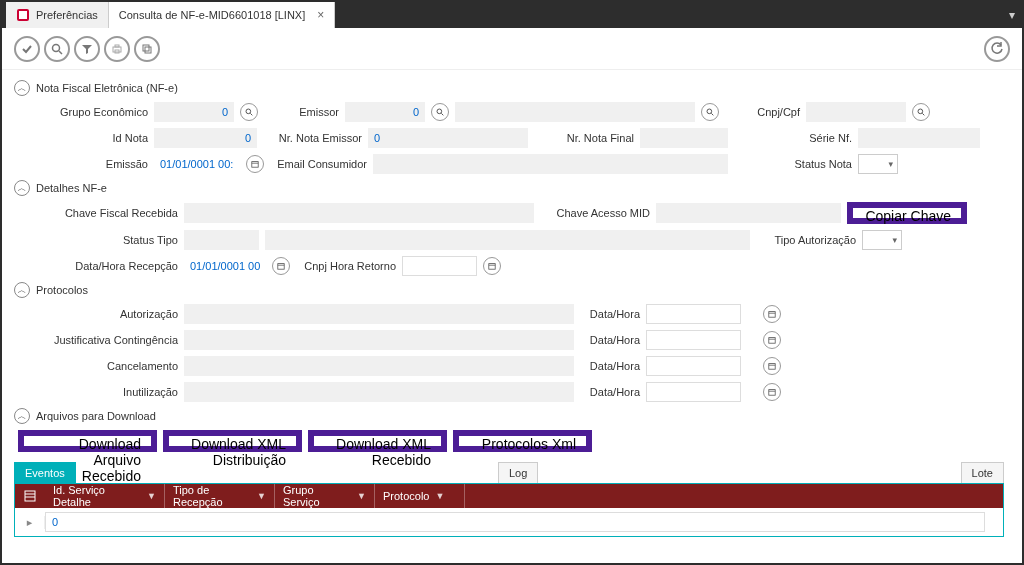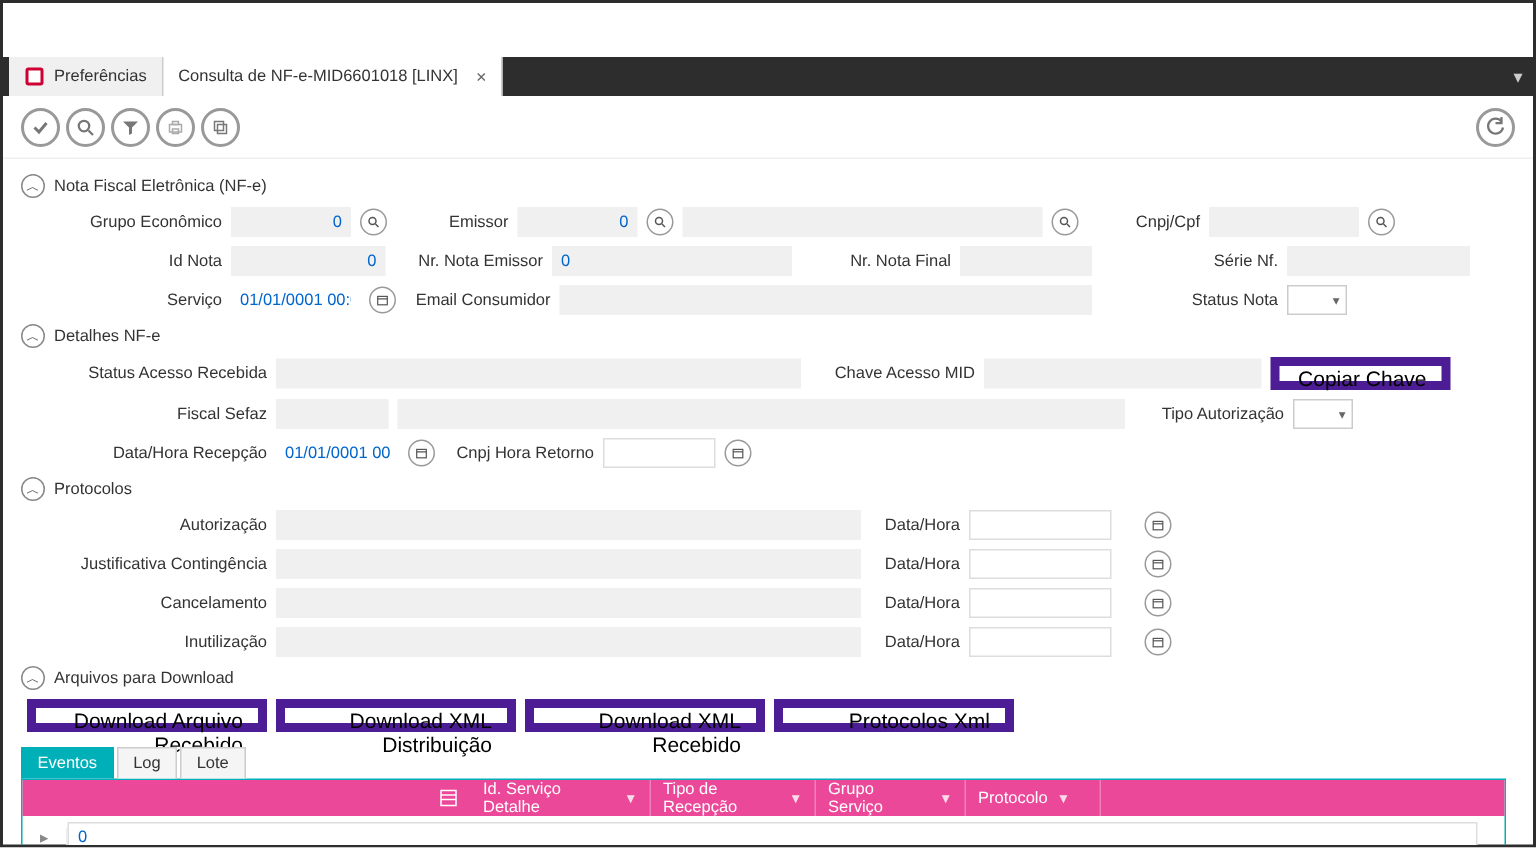--- a/index.html
+++ b/index.html
@@ -1,19 +1,19 @@
 <!DOCTYPE html>
 <html><head>
 <meta charset="utf-8">
 <style>
   * { box-sizing: border-box; margin: 0; padding: 0; font-family: "Segoe UI", Arial, sans-serif; }
   body { background: #fff; width: 1024px; height: 565px; overflow: hidden; }
   .window { width: 1024px; height: 565px; background: #2d2d2d; padding: 2px; }
   .inner { background: #fff; width: 100%; height: 100%; display: flex; flex-direction: column; }
-  .tabbar { background: #2d2d2d; height: 26px; display: flex; align-items: stretch; padding-left: 4px; margin-top: 36px; }
+  .tabbar { background: #2d2d2d; height: 26px; display: flex; align-items: stretch; padding-left: 4px; }
   .tab { display: flex; align-items: center; padding: 0 10px; font-size: 11px; gap: 6px; cursor: pointer; }
   .tab.inactive { background: #f0f0f0; color: #333; }
   .tab.active { background: #fff; color: #333; border-left:1px solid #ccc; border-right:1px solid #ccc;}
   .tab .tab-icon { width: 14px; height: 14px; display:inline-block; }
   .tab .close { font-size: 12px; color:#666; margin-left: 6px; }
   .topright { margin-left: auto; width: 20px; display:flex; align-items:center; justify-content:center; color:#ccc; font-size:12px;}
   .toolbar { background: #fff; height: 42px; display: flex; align-items: center; padding: 0 12px; border-bottom: 1px solid #eee; gap:4px;}
   .roundbtn { width: 26px; height: 26px; border: 2px solid #999; border-radius: 50%; display:flex; align-items:center; justify-content:center; color:#666; cursor:pointer; font-size:12px;}
   .roundbtn.small { width:18px; height:18px; border-width:1.5px; font-size:10px;}
   .toolbar .spacer { flex:1; }
@@ -21,27 +21,27 @@
   .section-head { display:flex; align-items:center; gap:6px; margin: 4px 0 6px 0; }
   .collapse-btn { width:16px; height:16px; border:1.5px solid #888; border-radius:50%; display:flex; align-items:center; justify-content:center; font-size:9px; color:#555; cursor:pointer;}
   .section-body { padding-left: 4px; }
   .row { display:flex; align-items:center; margin-bottom: 6px; gap: 6px; }
   .lbl { text-align: right; font-size:11px; color:#333; }
   .fld { background:#f0f0f0; height:20px; border:none; padding:0 6px; font-size:11px; color:#333; }
   .fld.white { background:#fff; border:1px solid #ddd; }
   .blue { color:#0066cc; }
   .lookup { display:inline-flex; align-items:center; justify-content:center;}
   .btn { height:22px; background:#fff; border:6px solid #4c1d95; font-size:14px; cursor:pointer; padding: 0 10px; text-align: right;}
-  .btn.wide { width:160px; }
+  .btn.wide { width:139px; }
   .dropdown { width:40px; height:20px; border:1px solid #ccc; background:#fff; display:inline-flex; align-items:center; justify-content:flex-end; padding-right:4px; font-size:9px; color:#666;}
-  .subtabs { display:flex; gap:2px; margin-top: 10px; }
+  .subtabs { display:flex; gap:2px; margin-top: 10px; justify-content: space-between; }
   .subtab { padding:4px 10px; font-size:11px; border:1px solid #ccc; border-bottom:none; background:#f5f5f5; cursor:pointer;}
   .subtab.active { background:#00b0b9; color:#fff; border-color:#00b0b9;}
   .grid { border:1px solid #00b0b9; }
-  .grid-head { background:#ec4899; color:#fff; display:flex; height:24px; align-items:center;justify-content:center;}
+  .grid-head { background:#7f1d1d; color:#fff; display:flex; height:24px; align-items:center;}
   .grid-head .gh { padding:0 8px; font-size:11px; display:flex; align-items:center; gap:6px; border-right:1px solid rgba(255,255,255,0.3); height:100%;}
   .gh .filter { font-size:9px; opacity:0.8;}
   .rowselector { width:30px; display:flex; align-items:center; justify-content:center; }
   .grid-body { height:28px; display:flex; align-items:center; }
   .grid-body .rowarrow { width:30px; text-align:center; color:#888; border-right:1px solid #eee;}
   .grid-body input { border:1px solid #ddd; height:20px; width: 940px; padding:0 6px; font-size:11px; color:#0066cc;}
   svg { display:block; }
 </style>
 </head>
 <body>
@@ -149,49 +149,49 @@
         <span class="lbl" style="width:130px">Id Nota</span>
         <input class="fld blue" style="width: 103px; text-align: right;" value="0">
         <span class="lbl" style="width:99px">Nr. Nota Emissor</span>
         <input class="fld blue" style="width: 160px;" value="0">
         <span class="lbl" style="width:100px">Nr. Nota Final</span>
         <input class="fld" style="width: 88px;">
         <span class="lbl" style="width:118px">Série Nf.</span>
         <input class="fld" style="width: 122px;">
       </div>
       <div class="row">
-        <span class="lbl" style="width:130px">Serviço</span>
+        <span class="lbl" style="width:130px">Emissão</span>
         <input class="fld blue" style="width: 86px; background: rgb(255, 255, 255);" value="01/01/0001 00:00:00">
         <span class="roundbtn small">
               <svg width="8" height="8" viewBox="0 0 10 10">
                 <rect x="1" y="2" width="8" height="7" stroke="#555" fill="none"></rect>
                 <line x1="1" y1="4" x2="9" y2="4" stroke="#555"></line>
               </svg>
             </span>
         <span class="lbl" style="width:97px">Email Consumidor</span>
         <input class="fld" style="width: 355px;">
         <span class="lbl" style="width:118px">Status Nota</span>
         <div class="dropdown">▾</div>
       </div>
     </div>
 
     <div class="section-head">
       <div class="collapse-btn">︿</div>
       <span>Detalhes NF-e</span>
     </div>
     <div class="section-body">
       <div class="row">
-        <span class="lbl" style="width:160px">Status Acesso Recebida</span>
+        <span class="lbl" style="width:160px">Chave Fiscal Recebida</span>
         <input class="fld" style="width: 350px;">
         <span class="lbl" style="width:110px">Chave Acesso MID</span>
         <input class="fld" style="width: 185px;">
         <button class="btn" style="width:120px">Copiar Chave</button>
       </div>
       <div class="row">
-        <span class="lbl" style="width:160px">Fiscal Sefaz</span>
+        <span class="lbl" style="width:160px">Status Tipo</span>
         <input class="fld" style="width: 75px;">
         <input class="fld" style="width: 485px;">
         <span class="lbl" style="width:100px">Tipo Autorização</span>
         <div class="dropdown">▾</div>
       </div>
       <div class="row">
         <span class="lbl" style="width:160px">Data/Hora Recepção</span>
         <input class="fld blue" style="width: 82px; background: rgb(255, 255, 255);" value="01/01/0001 00:00:0">
         <span class="roundbtn small">
               <svg width="8" height="8" viewBox="0 0 10 10">

